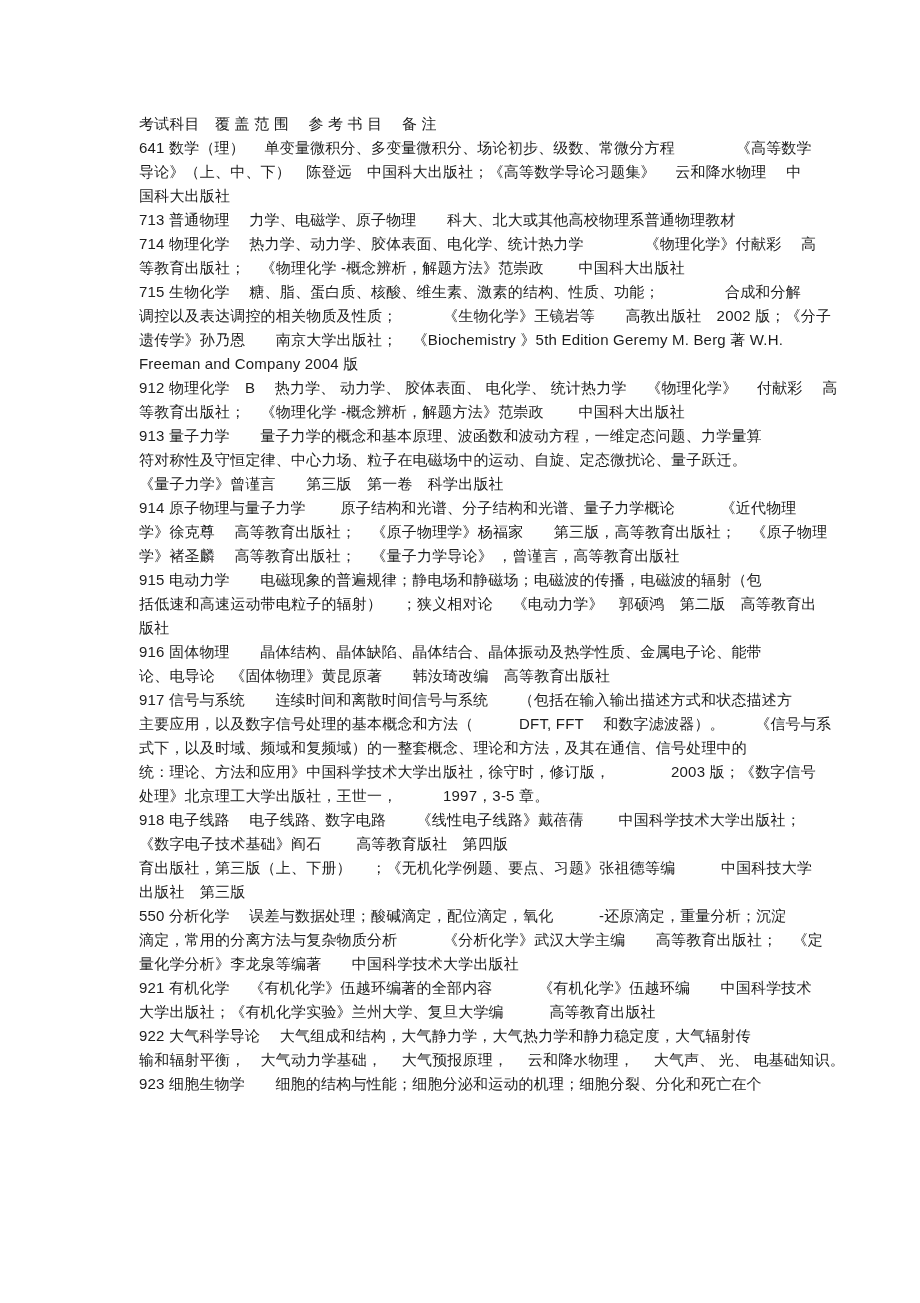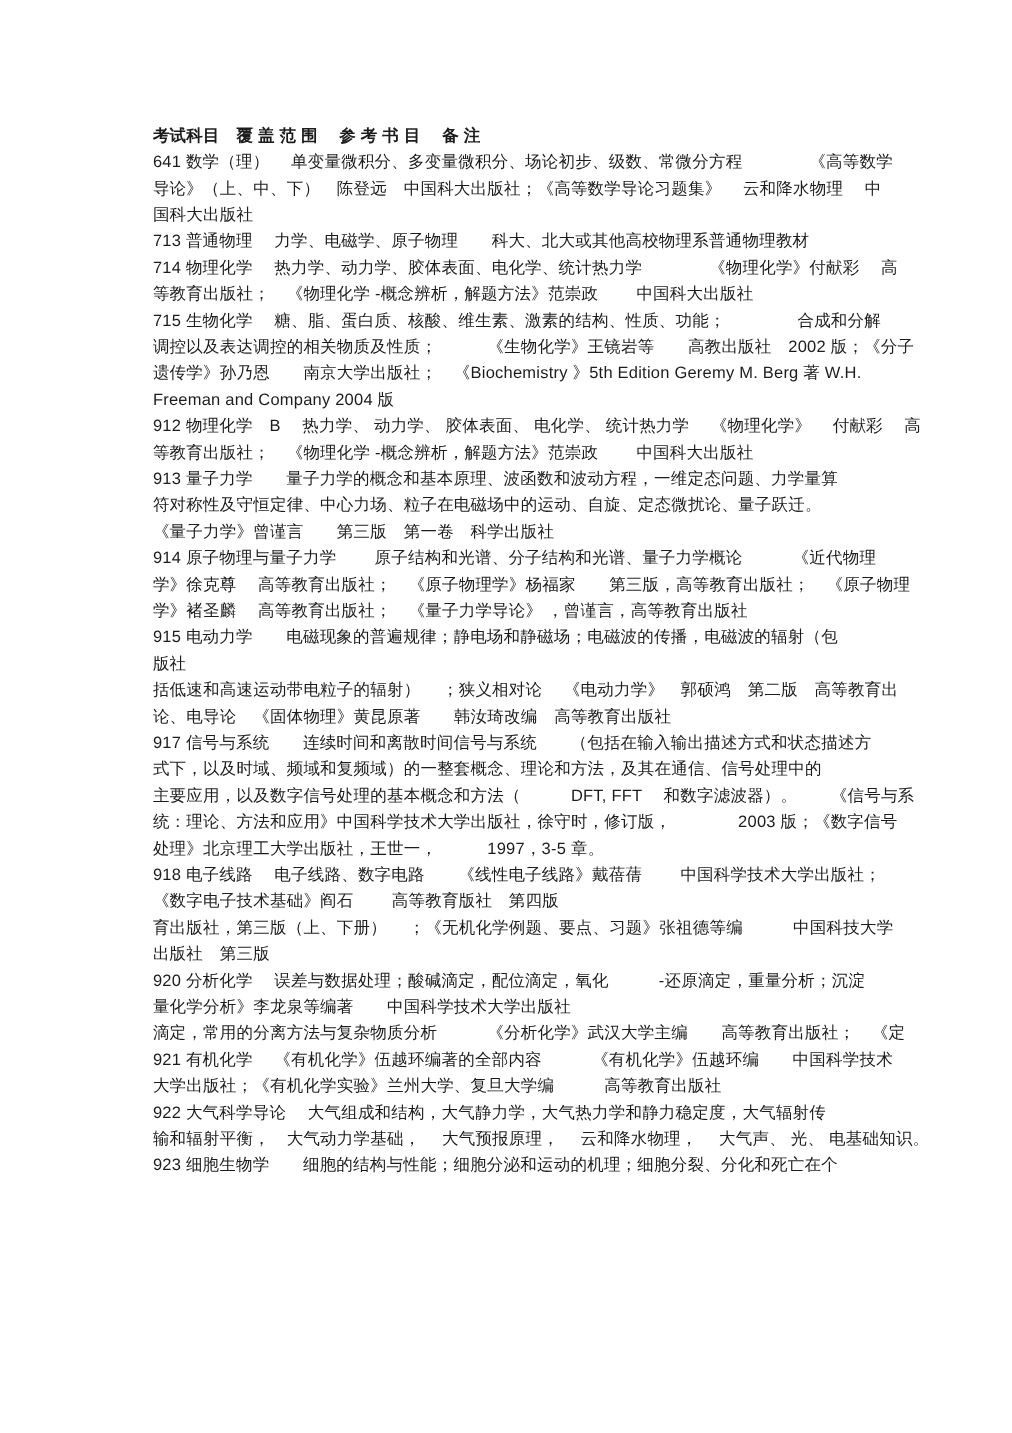--- a/index.html
+++ b/index.html
@@ -32,21 +32,20 @@
   .doc-line {
     white-space: pre;
     font-size: 15px;
     line-height: 24px;
     height: 24px;
     letter-spacing: 0.2px;
     color: #1c1c1c;
   }
   .doc-line.header-line {
     letter-spacing: 0.2px;
-    font-weight: bold;
   }
 </style>
 </head>
 <body style="background: rgb(255, 255, 255); color: rgb(28, 28, 28);">
 
 <div class="doc-page">
   <div class="doc-body">
     <div class="doc-line header-line">考试科目　覆 盖 范 围　 参 考 书 目　 备 注</div>
     <div id="doc-lines">
         <div class="doc-line">641 数学（理）　 单变量微积分、多变量微积分、场论初步、级数、常微分方程　　　　《高等数学</div>
@@ -61,35 +60,36 @@
         <div class="doc-line">Freeman and Company 2004 版</div>
         <div class="doc-line">912 物理化学　B　 热力学、 动力学、 胶体表面、 电化学、 统计热力学　 《物理化学》　 付献彩　 高</div>
         <div class="doc-line">等教育出版社；　《物理化学 -概念辨析，解题方法》范崇政　　 中国科大出版社</div>
         <div class="doc-line">913 量子力学　　量子力学的概念和基本原理、波函数和波动方程，一维定态问题、力学量算</div>
         <div class="doc-line">符对称性及守恒定律、中心力场、粒子在电磁场中的运动、自旋、定态微扰论、量子跃迁。</div>
         <div class="doc-line">《量子力学》曾谨言　　第三版　第一卷　科学出版社</div>
         <div class="doc-line">914 原子物理与量子力学　　 原子结构和光谱、分子结构和光谱、量子力学概论　　　《近代物理</div>
         <div class="doc-line">学》徐克尊　 高等教育出版社；　《原子物理学》杨福家　　第三版，高等教育出版社；　《原子物理</div>
         <div class="doc-line">学》褚圣麟　 高等教育出版社；　《量子力学导论》 ，曾谨言，高等教育出版社</div>
         <div class="doc-line">915 电动力学　　电磁现象的普遍规律；静电场和静磁场；电磁波的传播，电磁波的辐射（包</div>
+        <div class="doc-line">括低速和高速运动带电粒子的辐射）　 ；狭义相对论　 《电动力学》　郭硕鸿　第二版　高等教育出</div>
         <div class="doc-line">版社</div>
-        <div class="doc-line">括低速和高速运动带电粒子的辐射）　 ；狭义相对论　 《电动力学》　郭硕鸿　第二版　高等教育出</div>
+        <div class="doc-line">916 固体物理　　晶体结构、晶体缺陷、晶体结合、晶体振动及热学性质、金属电子论、能带</div>
         <div class="doc-line">论、电导论　《固体物理》黄昆原著　　韩汝琦改编　高等教育出版社</div>
         <div class="doc-line">917 信号与系统　　连续时间和离散时间信号与系统　　（包括在输入输出描述方式和状态描述方</div>
+        <div class="doc-line">主要应用，以及数字信号处理的基本概念和方法（　　　DFT, FFT　 和数字滤波器）。　　《信号与系</div>
         <div class="doc-line">式下，以及时域、频域和复频域）的一整套概念、理论和方法，及其在通信、信号处理中的</div>
-        <div class="doc-line">主要应用，以及数字信号处理的基本概念和方法（　　　DFT, FFT　 和数字滤波器）。　　《信号与系</div>
         <div class="doc-line">统：理论、方法和应用》中国科学技术大学出版社，徐守时，修订版，　　　　2003 版；《数字信号</div>
         <div class="doc-line">处理》北京理工大学出版社，王世一，　　　1997，3-5 章。</div>
         <div class="doc-line">918 电子线路　 电子线路、数字电路　　《线性电子线路》戴蓓蒨　　 中国科学技术大学出版社；</div>
         <div class="doc-line">《数字电子技术基础》阎石　　 高等教育版社　第四版</div>
         <div class="doc-line">育出版社，第三版（上、下册）　 ；《无机化学例题、要点、习题》张祖德等编　　　中国科技大学</div>
         <div class="doc-line">出版社　第三版</div>
-        <div class="doc-line">920 分析化学　 误差与数据处理；酸碱滴定，配位滴定，氧化　　　-还原滴定，重量分析；沉淀</div>
+        <div class="doc-line">550 分析化学　 误差与数据处理；酸碱滴定，配位滴定，氧化　　　-还原滴定，重量分析；沉淀</div>
+        <div class="doc-line">滴定，常用的分离方法与复杂物质分析　　　《分析化学》武汉大学主编　　高等教育出版社；　《定</div>
         <div class="doc-line">量化学分析》李龙泉等编著　　中国科学技术大学出版社</div>
-        <div class="doc-line">滴定，常用的分离方法与复杂物质分析　　　《分析化学》武汉大学主编　　高等教育出版社；　《定</div>
         <div class="doc-line">921 有机化学　 《有机化学》伍越环编著的全部内容　　　《有机化学》伍越环编　　中国科学技术</div>
         <div class="doc-line">大学出版社；《有机化学实验》兰州大学、复旦大学编　　　高等教育出版社</div>
         <div class="doc-line">922 大气科学导论　 大气组成和结构，大气静力学，大气热力学和静力稳定度，大气辐射传</div>
         <div class="doc-line">输和辐射平衡，　大气动力学基础，　 大气预报原理，　 云和降水物理，　 大气声、 光、 电基础知识。</div>
         <div class="doc-line">923 细胞生物学　　细胞的结构与性能；细胞分泌和运动的机理；细胞分裂、分化和死亡在个</div>
       </div>
   </div>
 </div>
 
 </body></html>

